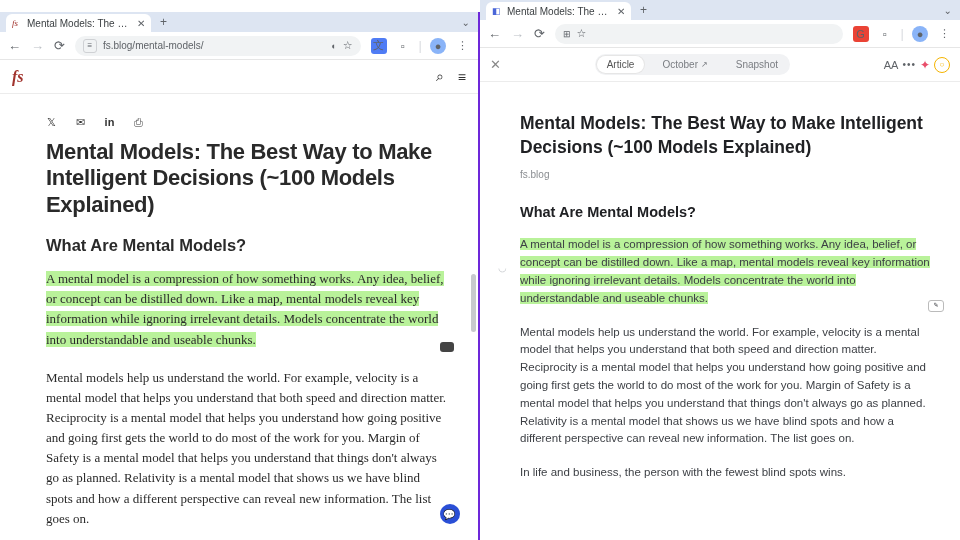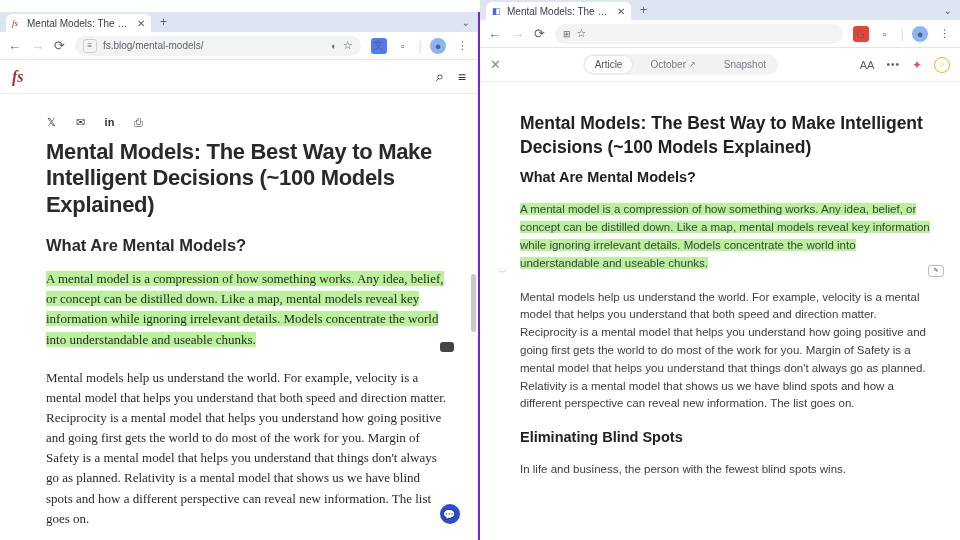--- a/index.html
+++ b/index.html
@@ -50,21 +50,21 @@
 .booklink { color:#a1332d; font-style: italic; text-decoration: underline; }
 .note-badge { position:absolute; width:14px; height:10px; background:#444; border-radius:3px; }
 .fab { position:absolute; right:18px; bottom:28px; width:20px; height:20px; border-radius:50%; background:#2a4fd6; color:#fff; font-size:10px; display:flex; align-items:center; justify-content:center; }
 
 
 .cubox-bar { height: 34px; border-bottom: 1px solid #ececec; display: flex; align-items: center; padding: 0 10px; font-size: 11px; color:#5f6368; }
 .cubox-bar .close2 { font-size:13px; color:#888; }
 .seg { display:flex; gap: 8px; background:#f1f2f4; border-radius:12px; padding:2px; margin: 0 auto; font-size:10px; }
 .seg div { padding: 3px 10px; border-radius:10px; color:#7a7d82; display:flex; align-items:center; gap:3px; }
 .seg .active { background:#fff; color:#555; box-shadow: 0 0 0 1px #e6e6e6; }
-.cubox-r { display:flex; gap:12px; align-items:center;justify-content:center; }
+.cubox-r { display:flex; gap:4px; align-items:center;justify-content:center; }
 .cubox-r .aa { font-size:11px; letter-spacing:0px; }
 .cubox-r .hmenu { font-size:10px; letter-spacing:1px; }
 .sparkle { color:#e94e6a; font-size:12px; }
 .oavatar { width:16px; height:16px; border-radius:50%; border:1.5px solid #f5b400; display:flex; align-items:center; justify-content:center; font-size:8px; color:#f5b400; }
 
 
 .content-right { flex:1; overflow:hidden; padding: 30px 26px 0 40px; font-family: -apple-system, Arial, sans-serif; position:relative; }
 .rh1 { font-size: 17.5px; font-weight: 600; line-height: 1.35; margin-bottom: 10px; color:#202124; }
 .src { font-size: 10px; color:#8a8d91; margin-bottom: 24px; }
 .rh2 { font-size: 14.5px; font-weight:600; margin-bottom: 16px; color:#202124; }
@@ -178,24 +178,24 @@
     </div>
     <div class="cubox-r">
       <span class="aa">AA</span>
       <span class="hmenu">•••</span>
       <span class="sparkle">✦</span>
       <span class="oavatar">○</span>
     </div>
   </div>
   <div class="content-right">
     <div class="rh1">Mental Models: The Best Way to Make Intelligent Decisions (~100 Models Explained)</div>
+    <div class="src">fs.blog</div>
     <div class="rh2">What Are Mental Models?</div>
     <span class="bm" style="top:180px;">◡</span>
     <div class="rpara" style="position:relative;">
       <span class="hl">A mental model is a compression of how something works. Any idea, belief, or concept can be distilled down. Like a map, mental models reveal key information while ignoring irrelevant details. Models concentrate the world into understandable and useable chunks.</span>
       <span class="hl-badge" style="right:-10px; bottom:-4px;">✎</span>
     </div>
     <div class="rpara">Mental models help us understand the world. For example, velocity is a mental model that helps you understand that both speed and direction matter. Reciprocity is a mental model that helps you understand how going positive and going first gets the world to do most of the work for you. Margin of Safety is a mental model that helps you understand that things don't always go as planned. Relativity is a mental model that shows us we have blind spots and how a different perspective can reveal new information. The list goes on.</div>
-    <div class="rh2">Eliminating Blind Spots</div>
     <div class="rpara">In life and business, the person with the fewest blind spots wins.</div>
 
   </div>
 </div>
 
 </body></html>

